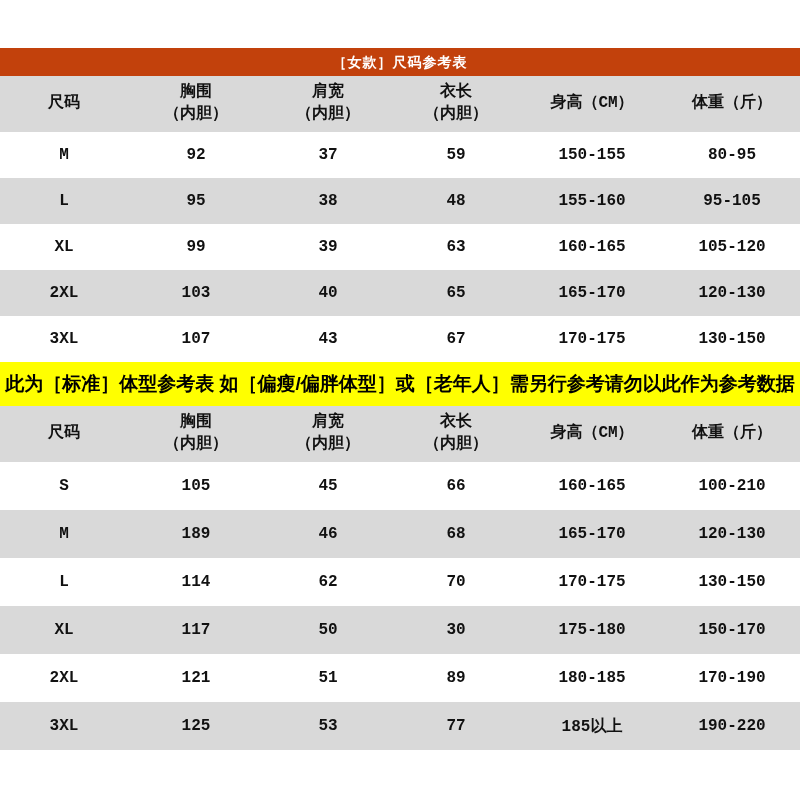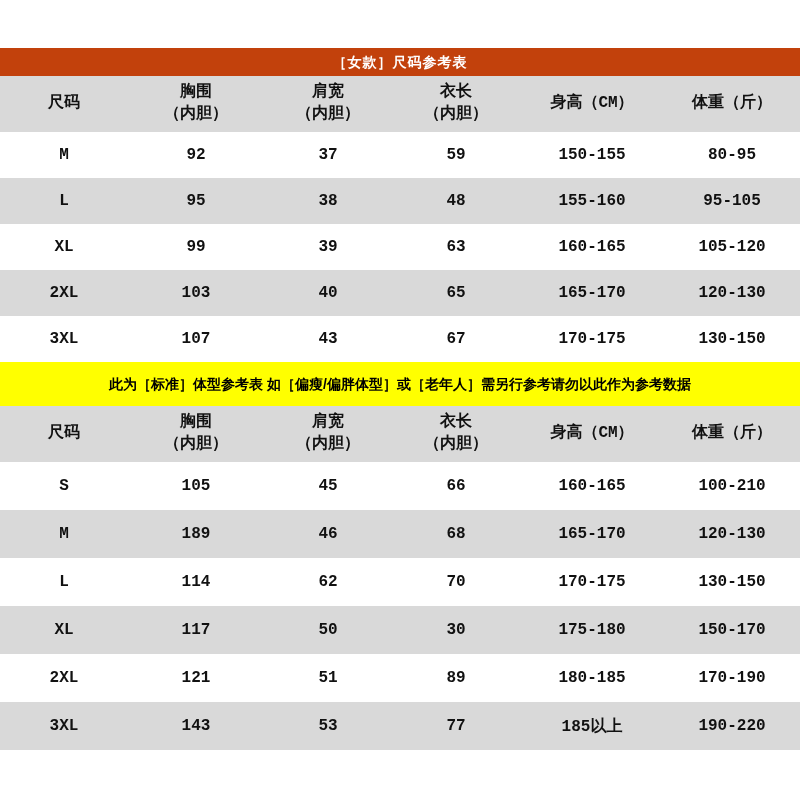--- a/index.html
+++ b/index.html
@@ -53,21 +53,21 @@
     background: #d9d9d9;
   }
   .hdr-row td .l2 { display: block; }
   .row-a td { background: #ffffff; height: 46px; }
   .row-b td { background: #d9d9d9; height: 46px; }
   .women .row-a td, .women .row-b td { height: 46px; }
   .note {
     background: #ffff00;
     color: #000;
     font-weight: bold;
-    font-size: 14px;
+    font-size: 19px;
     text-align: center;
     height: 44px;
     line-height: 44px;
     flex: 0 0 44px;
     white-space: nowrap;
     overflow: hidden;
   }
   .men .row-a td, .men .row-b td { height: 48px; }
   .spacer { flex: 1 1 auto; background: #ffffff; }
 </style>
@@ -227,21 +227,21 @@
       <tr class="row-a">
         <td>2XL</td>
         <td>121</td>
         <td>51</td>
         <td>89</td>
         <td>180-185</td>
         <td>170-190</td>
       </tr>
       <tr class="row-b">
         <td>3XL</td>
-        <td>143</td>
+        <td>125</td>
         <td>53</td>
         <td>77</td>
         <td>185以上</td>
         <td>190-220</td>
       </tr>
     </tbody>
   </table>
 
   <div class="spacer"></div>
 </div>

